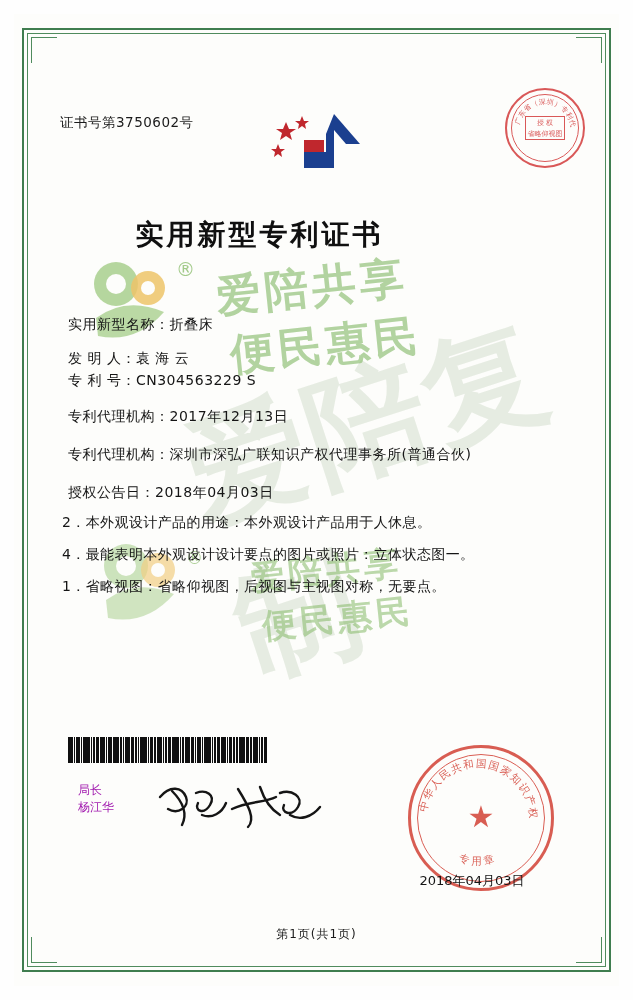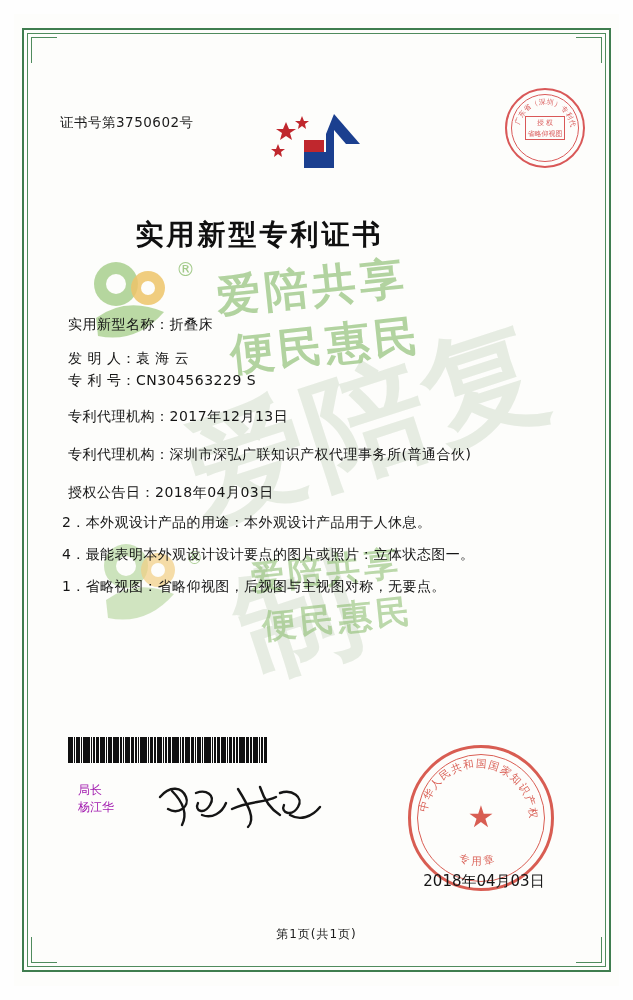--- a/index.html
+++ b/index.html
@@ -120,22 +120,22 @@
   .seal .inner-ring{
     position:absolute;left:6px;top:6px;right:6px;bottom:6px;
     border:1px solid #d13a2e;border-radius:50%;
   }
   .seal .star{
     position:absolute;left:50%;top:50%;transform:translate(-50%,-54%);
     color:#d13a2e;font-size:30px;line-height:30px;
   }
 
   .seal-date{
-    position:absolute;left:404px;top:872px;width:160px;text-align:center;
-    font-size:15px;color:#151515;
+    position:absolute;left:392px;top:872px;width:160px;text-align:center;
+    font-size:13px;color:#151515;
   }
 
   .footer{
     position:absolute;left:0;top:926px;width:633px;text-align:center;
     font-size:12px;color:#1a1a1a;letter-spacing:1px;
   }
 
   
   .wm{
     position:absolute;pointer-events:none;user-select:none;

